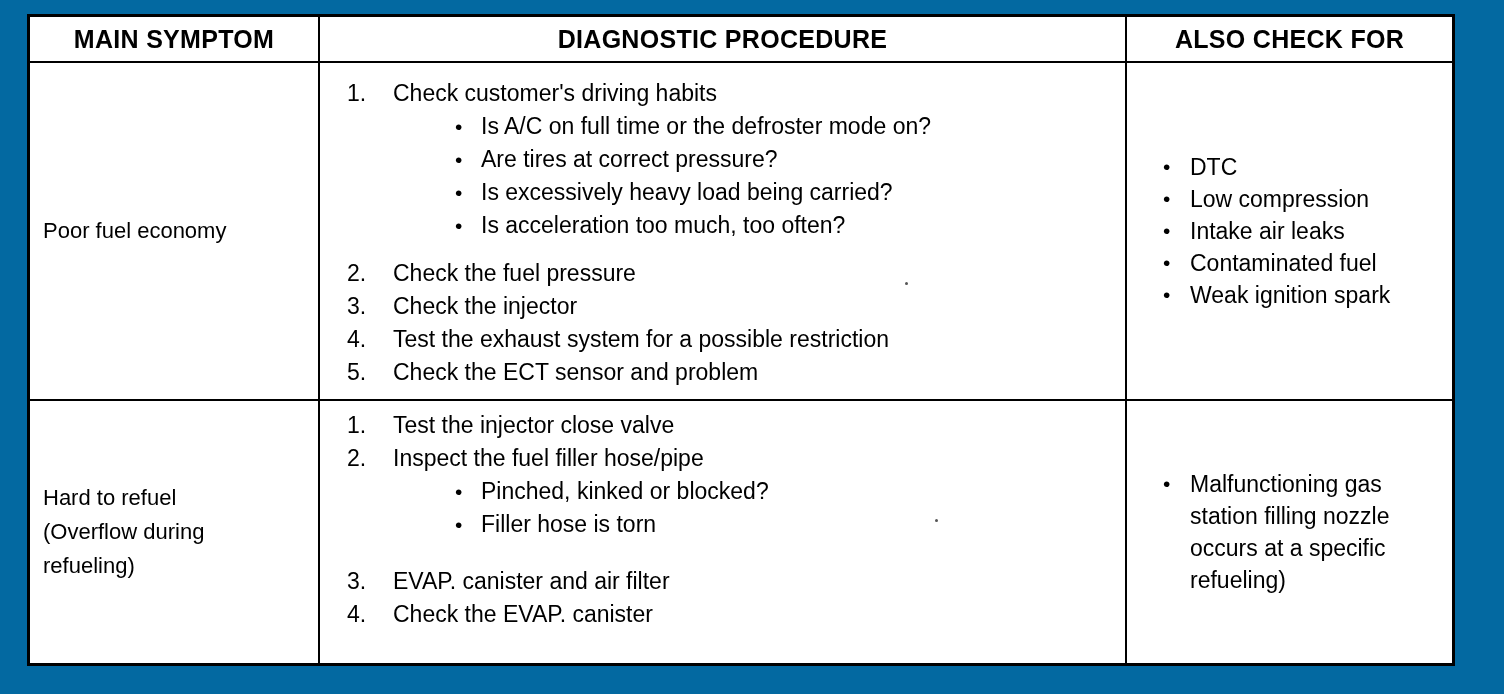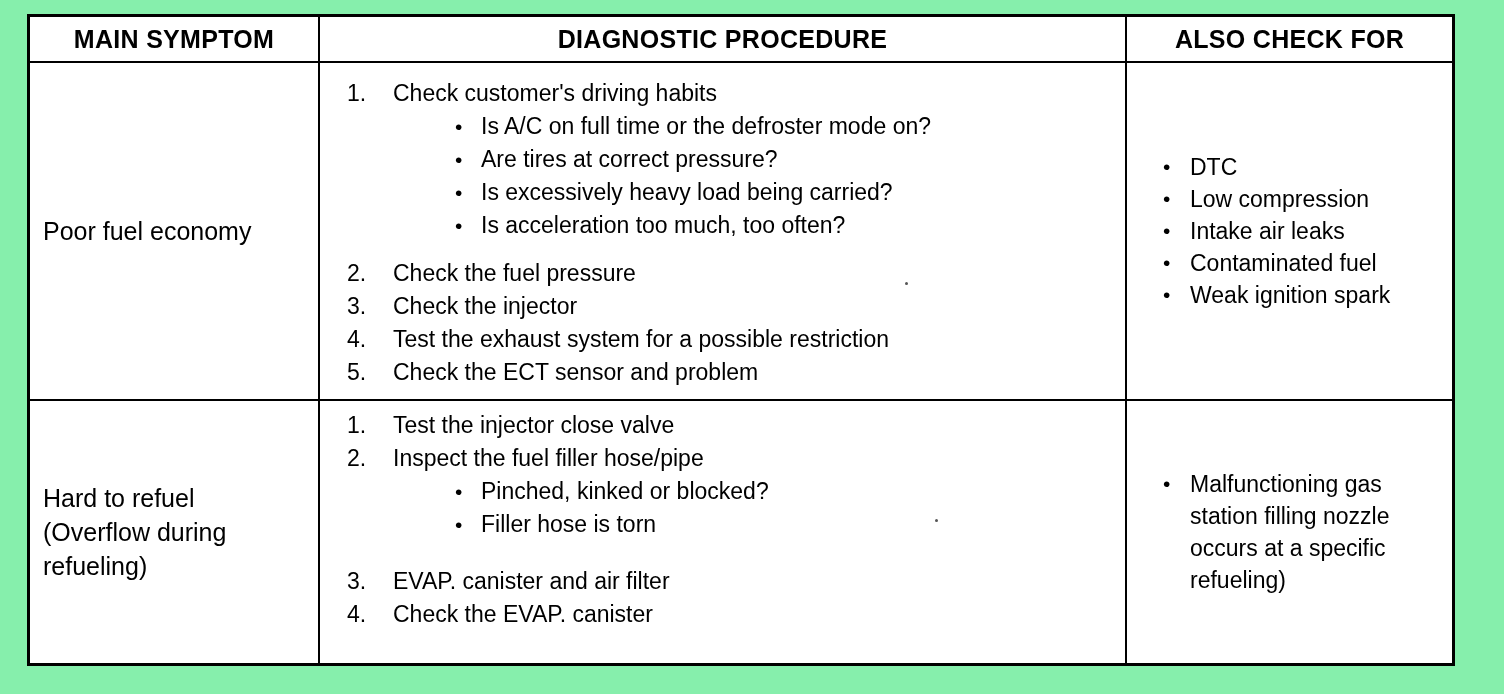--- a/index.html
+++ b/index.html
@@ -4,21 +4,21 @@
 <style>
   html, body {
     margin: 0;
     padding: 0;
     background: #ffffff;
   }
   .page {
     position: relative;
     width: 1504px;
     height: 694px;
-    background: #86efac;
+    background: #0369a1;
     font-family: "Liberation Sans", sans-serif;
     color: #000000;
     overflow: hidden;
   }
   .dtable {
     position: absolute;
     left: 27px;
     top: 14px;
     width: 1428px;
     height: 652px;
@@ -47,21 +47,21 @@
     font-size: 25px;
     letter-spacing: 0.3px;
     white-space: nowrap;
   }
 
   
   .scell {
     display: flex;
     align-items: center;
     padding-left: 13px;
-    font-size: 25px;
+    font-size: 22px;
     line-height: 34px;
   }
 
   
   .pcell {
     font-size: 23px;
     line-height: 33px;
   }
   .pcell.r1 { padding: 14px 8px 0 27px; }
   .pcell.r2 { padding: 8px 8px 0 27px; }

